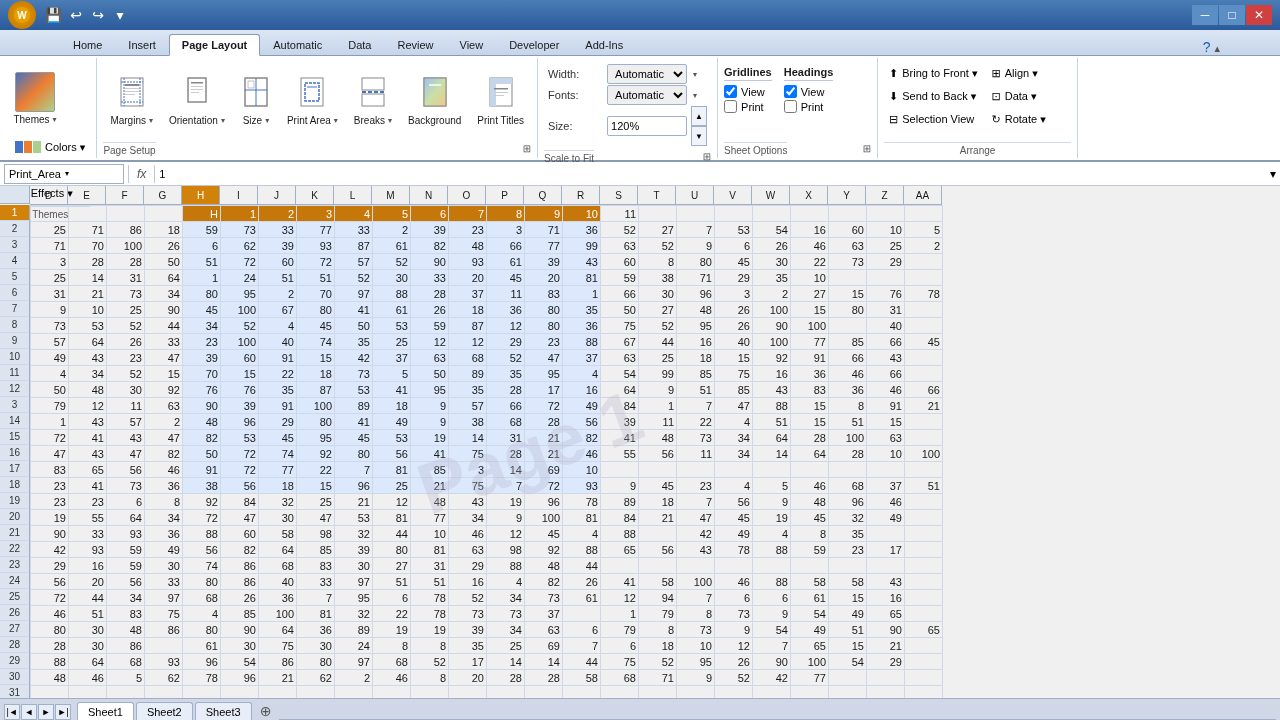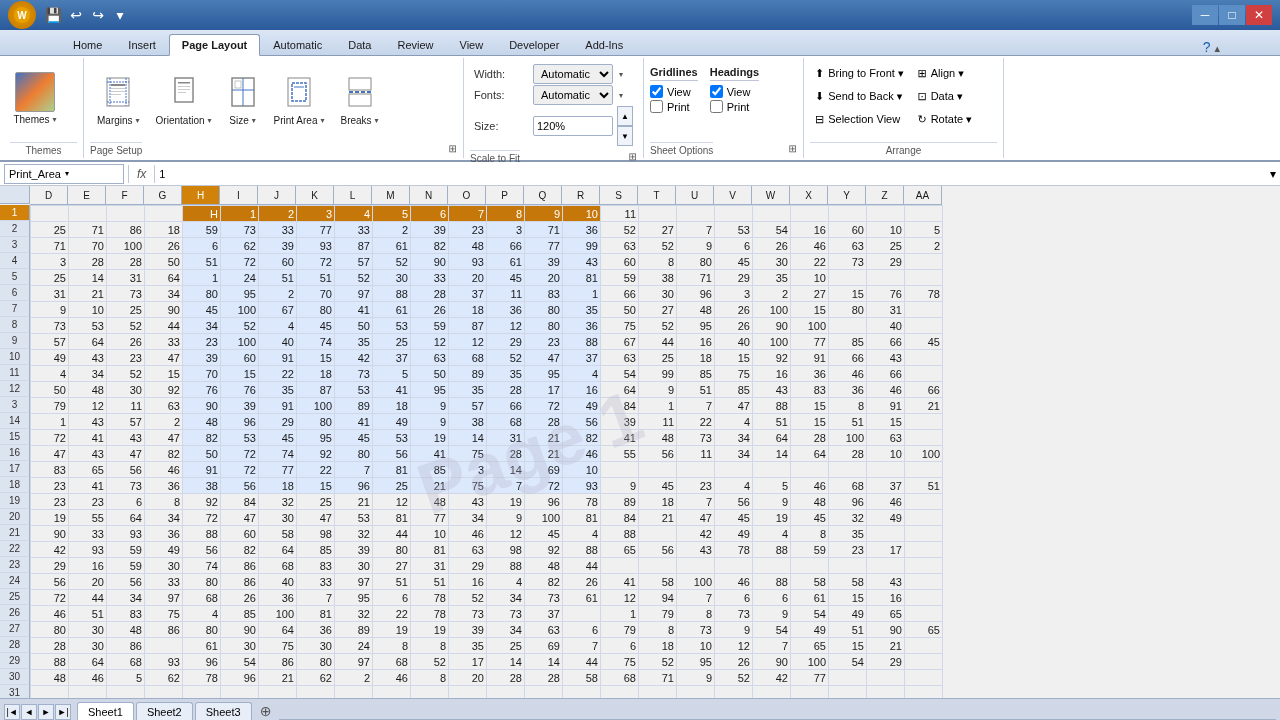--- a/index.html
+++ b/index.html
@@ -410,20 +410,38 @@
 
 <div class="ribbon">
 
   <div class="ribbon-group" style="min-width:80px;">
     <div class="ribbon-group-content">
       <div class="themes-big-btn">
         <div style="width:40px;height:40px;background:linear-gradient(135deg,#4472c4,#ed7d31,#a9d18e);border:1px solid #999;border-radius:2px;"></div>
         <div class="big-label big-label-with-arrow">Themes <span class="dropdown-arrow">▾</span></div>
       </div>
     </div>
+    <div style="display:flex;flex-direction:column;gap:1px;margin-top:2px;">
+      <div class="small-btn">
+        <span style="display:flex;gap:1px;">
+          <span style="width:8px;height:12px;background:#4472c4;"></span>
+          <span style="width:8px;height:12px;background:#ed7d31;"></span>
+          <span style="width:8px;height:12px;background:#a9d18e;"></span>
+        </span>
+        <span>Colors ▾</span>
+      </div>
+      <div class="small-btn">
+        <span style="font-size:14px;font-weight:bold;color:#333;">A</span>
+        <span>Fonts ▾</span>
+      </div>
+      <div class="small-btn">
+        <span style="font-size:14px;color:#555;">✦</span>
+        <span>Effects ▾</span>
+      </div>
+    </div>
     <div class="ribbon-group-label">Themes</div>
   </div>
 
   <div class="ribbon-group page-setup-group">
     <div class="ribbon-group-content big-btn-group">
 
       <div class="big-btn">
         <div class="big-icon">
           <svg width="28" height="32" viewBox="0 0 28 32">
             <rect x="3" y="2" width="22" height="28" fill="white" stroke="#888" stroke-width="1"></rect>
@@ -480,21 +498,51 @@
         <div class="big-icon">
           <svg width="28" height="32" viewBox="0 0 28 32">
             <rect x="3" y="2" width="22" height="12" fill="white" stroke="#888" stroke-width="1"></rect>
             <rect x="3" y="18" width="22" height="12" fill="white" stroke="#888" stroke-width="1"></rect>
             <line x1="3" y1="16" x2="25" y2="16" stroke="#4472c4" stroke-width="2" stroke-dasharray="4,2"></line>
           </svg>
         </div>
         <div class="big-label big-label-with-arrow">Breaks<span class="dropdown-arrow">▾</span></div>
       </div>
 
-
+      <div class="big-btn">
+        <div class="big-icon">
+          <svg width="28" height="32" viewBox="0 0 28 32">
+            <rect x="3" y="2" width="22" height="28" fill="#e8f0ff" stroke="#888" stroke-width="1"></rect>
+            <rect x="3" y="2" width="22" height="28" fill="url(#bg-grad)" stroke="#888" stroke-width="1"></rect>
+            <defs>
+              <linearGradient id="bg-grad" x1="0" y1="0" x2="1" y2="1">
+                <stop offset="0" stop-color="#a0c0f0"></stop>
+                <stop offset="0.5" stop-color="#c8e0a8"></stop>
+                <stop offset="1" stop-color="#f0c888"></stop>
+              </linearGradient>
+            </defs>
+            <rect x="8" y="8" width="12" height="2" fill="white" opacity="0.7"></rect>
+          </svg>
+        </div>
+        <div class="big-label">Background</div>
+      </div>
+
+      <div class="big-btn">
+        <div class="big-icon">
+          <svg width="28" height="32" viewBox="0 0 28 32">
+            <rect x="3" y="2" width="22" height="28" fill="white" stroke="#888" stroke-width="1"></rect>
+            <rect x="3" y="2" width="22" height="6" fill="#c5d5ea"></rect>
+            <rect x="3" y="8" width="6" height="22" fill="#c5d5ea"></rect>
+            <rect x="7" y="12" width="14" height="1.5" fill="#888"></rect>
+            <rect x="7" y="16" width="14" height="1" fill="#ccc"></rect>
+            <rect x="7" y="19" width="10" height="1" fill="#ccc"></rect>
+          </svg>
+        </div>
+        <div class="big-label">Print Titles</div>
+      </div>
     </div>
     <div style="display:flex;align-items:center;justify-content:space-between;">
       <div class="ribbon-group-label">Page Setup</div>
       <div style="cursor:pointer;font-size:10px;color:#555;margin-left:auto;">⊞</div>
     </div>
   </div>
 
   <div class="ribbon-group" style="min-width:155px;">
     <div class="scale-group" style="flex:1;">
       <div class="scale-row">

